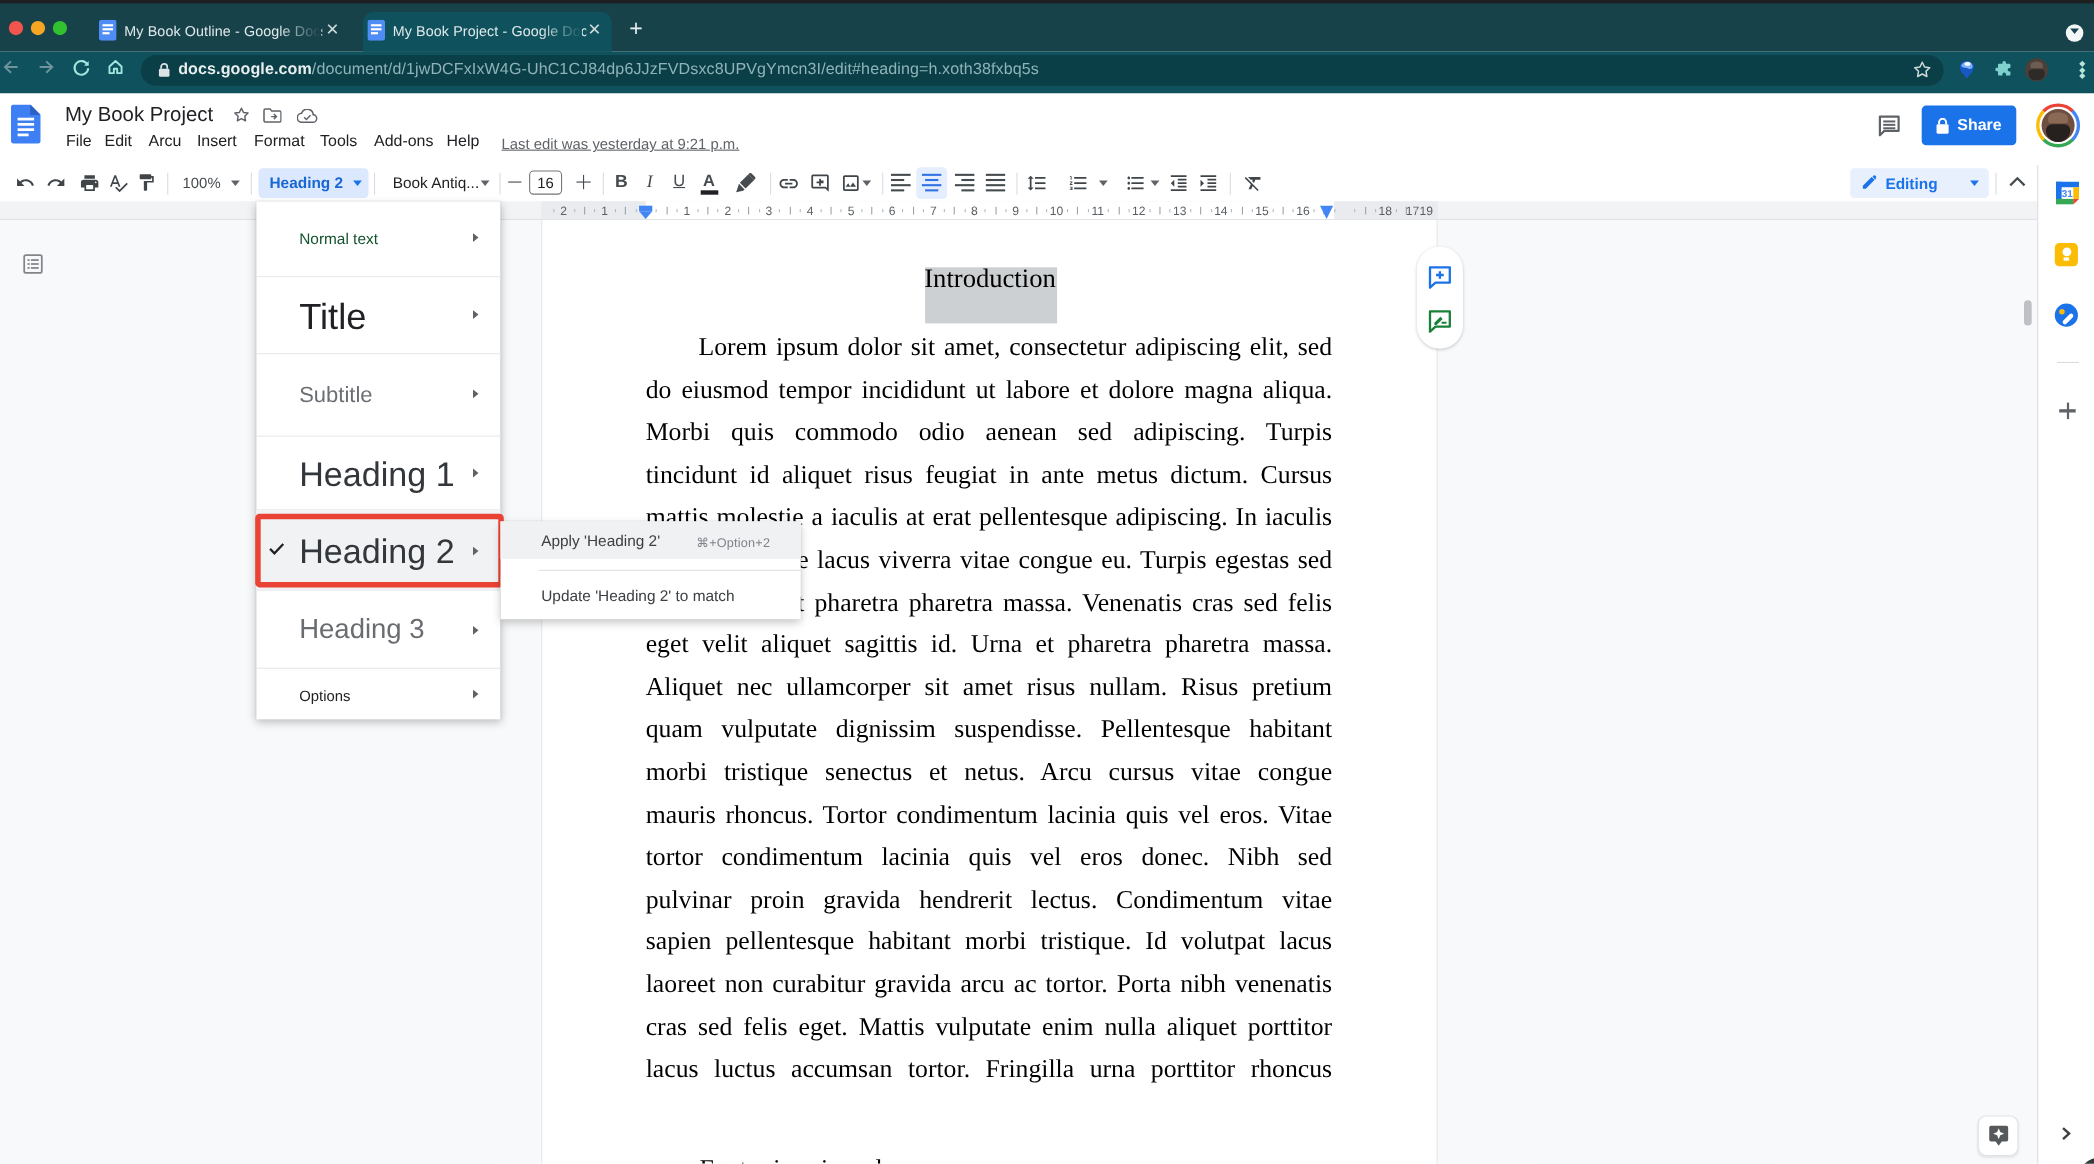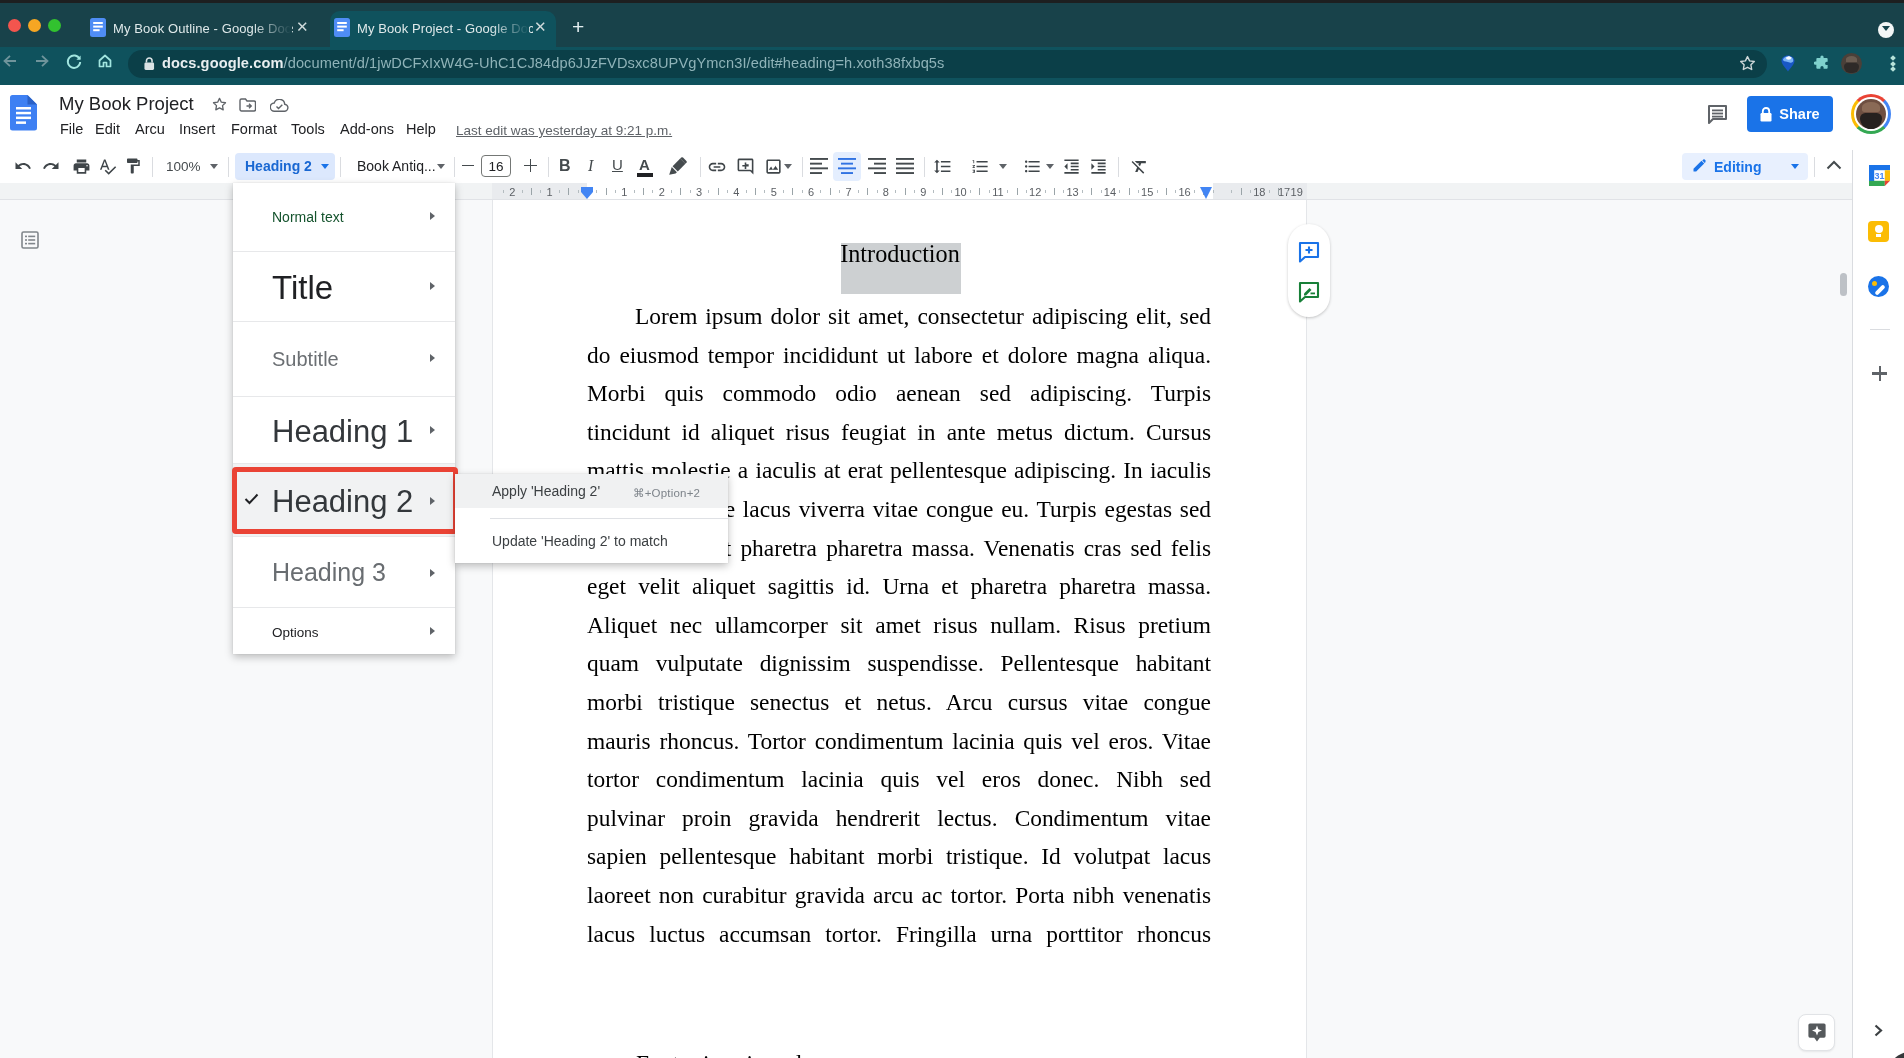--- a/index.html
+++ b/index.html
@@ -431,20 +431,21 @@
         <div class="jl" style="">tempus urna et pharetra pharetra massa. Venenatis cras sed felis</div>
         <div class="jl" style="">eget velit aliquet sagittis id. Urna et pharetra pharetra massa.</div>
         <div class="jl" style="">Aliquet nec ullamcorper sit amet risus nullam. Risus pretium</div>
         <div class="jl" style="">quam vulputate dignissim suspendisse. Pellentesque habitant</div>
         <div class="jl" style="">morbi tristique senectus et netus. Arcu cursus vitae congue</div>
         <div class="jl" style="">mauris rhoncus. Tortor condimentum lacinia quis vel eros. Vitae</div>
         <div class="jl" style="">tortor condimentum lacinia quis vel eros donec. Nibh sed</div>
         <div class="jl" style="">pulvinar proin gravida hendrerit lectus. Condimentum vitae</div>
         <div class="jl" style="">sapien pellentesque habitant morbi tristique. Id volutpat lacus</div>
         <div class="jl" style="">laoreet non curabitur gravida arcu ac tortor. Porta nibh venenatis</div>
+        <div class="jl" style="">cras sed felis eget. Mattis vulputate enim nulla aliquet porttitor</div>
         <div class="jl" style="">lacus luctus accumsan tortor. Fringilla urna porttitor rhoncus</div>
       </div>
   <div class="a serif" style="left:95px;top:849.5px;width:624px;font-size:23.4px;"><span style="padding-left:48px;color:#000;">Eget mi proin sed</span></div>
 </div>
 </div>
 
 <svg class="a" style="left:21px;top:231px;" width="18" height="18" viewBox="0 0 18 18">
     <rect x="1" y="1" width="16" height="16" rx="1.5" stroke="#80868b" stroke-width="1.6" fill="none"></rect>
     <rect x="4" y="4.6" width="2" height="1.6" fill="#80868b"></rect>
     <rect x="7.2" y="4.6" width="7" height="1.6" fill="#80868b"></rect>

